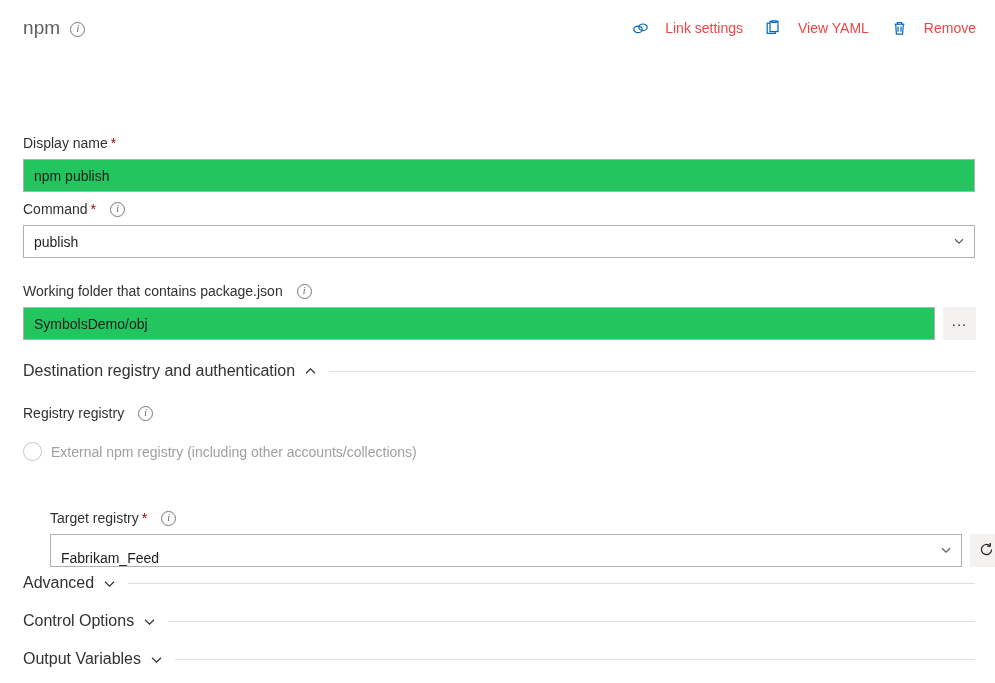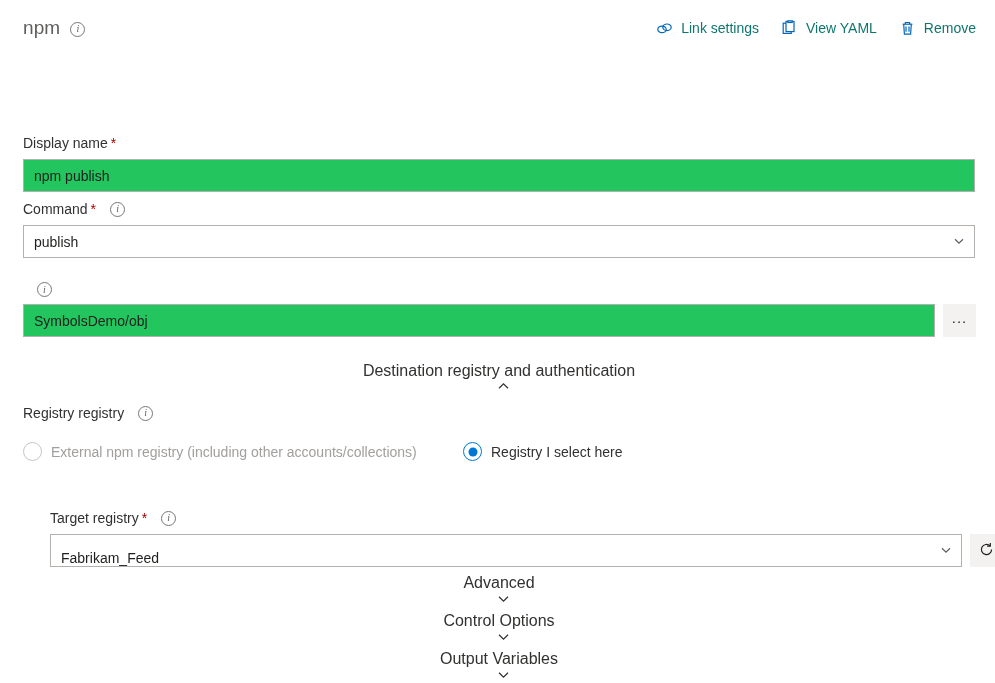--- a/index.html
+++ b/index.html
@@ -55,22 +55,22 @@
   .header-spacer { flex: 1 1 auto; }
 
   .header-actions {
     display: flex;
     align-items: center;
     gap: 22px;
   }
   .hdr-action {
     display: flex;
     align-items: center;
-    gap: 8px;
-    color: #0f766e;
+    gap: 16px;
+    color: #ef4444;
     font-size: 14px;
     cursor: pointer;
     white-space: nowrap;
   }
   .hdr-action svg { display: block; }
 
   
   .taskver-row {
     position: absolute;
     left: 23px; top: 63px;
@@ -161,21 +161,20 @@
   }
 
   
   .section-head {
     position: absolute;
     left: 23px;
     display: flex;
     align-items: center;
     width: 952px;
     cursor: pointer;
-    flex-direction: column;
   }
   .section-title {
     font-size: 16px;
     color: #323130;
     font-weight: 400;
     white-space: nowrap;
   }
   .section-chev { margin-left: 9px; display: flex; align-items: center; }
   .section-rule {
     flex: 1 1 auto;
@@ -292,20 +291,21 @@
       <span class="chev">
         <svg width="12" height="12" viewBox="0 0 12 12" fill="none" stroke="#605e5c" stroke-width="1.2">
           <path d="M2 4.3L6 8.1l4-3.8"></path>
         </svg>
       </span>
     </div>
   </div>
 
   <div class="field" style="top:282px;">
     <div class="field-label">
+      <span>Working folder that contains package.json</span>
       <span class="info-icon label-info">i</span>
     </div>
     <div class="row-with-btn">
       <input class="text-input" style="width: 912px;" type="text" value="SymbolsDemo/obj">
       <button class="side-btn ellipsis-btn">
         <span>...</span>
       </button>
     </div>
   </div>
 
@@ -324,24 +324,20 @@
       <span>Registry registry</span>
       <span class="info-icon label-info">i</span>
     </div>
   </div>
 
   <div class="radio-group" style="top:442px;">
     <label class="radio-opt disabled" style="width:427px;">
       <span class="radio-mark"></span>
       <span>External npm registry (including other accounts/collections)</span>
     </label>
-    <label class="radio-opt enabled">
-      <span class="radio-mark checked"></span>
-      <span>Registry I select here</span>
-    </label>
   </div>
 
   <div class="field" style="top:509px;margin-left:27px;">
     <div class="field-label">
       <span>Target registry</span>
       <span class="req">*</span>
       <span class="info-icon label-info">i</span>
     </div>
     <div class="row-with-btn">
       <div class="select-box select-narrow">

